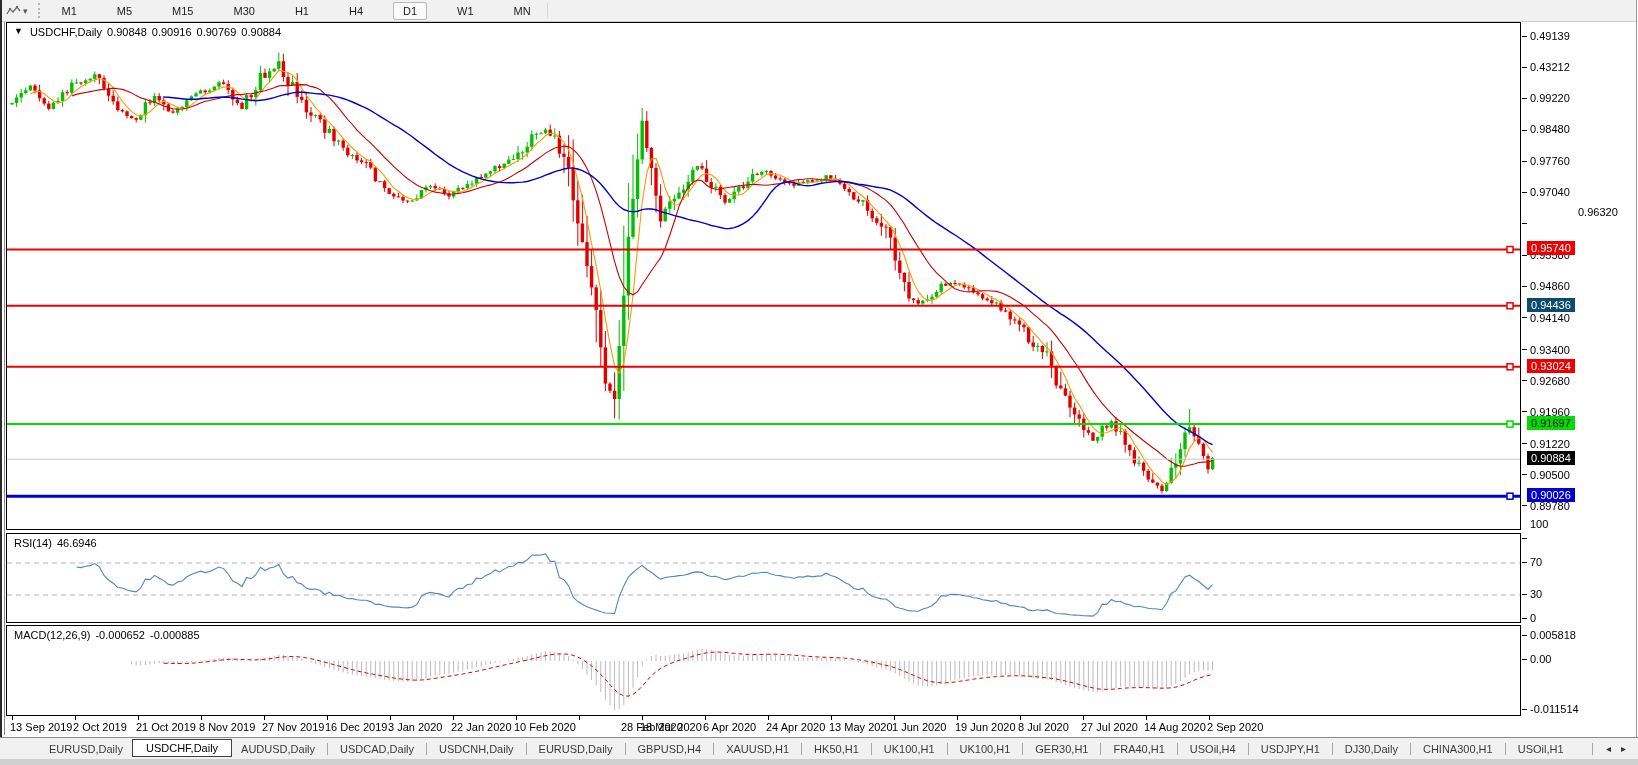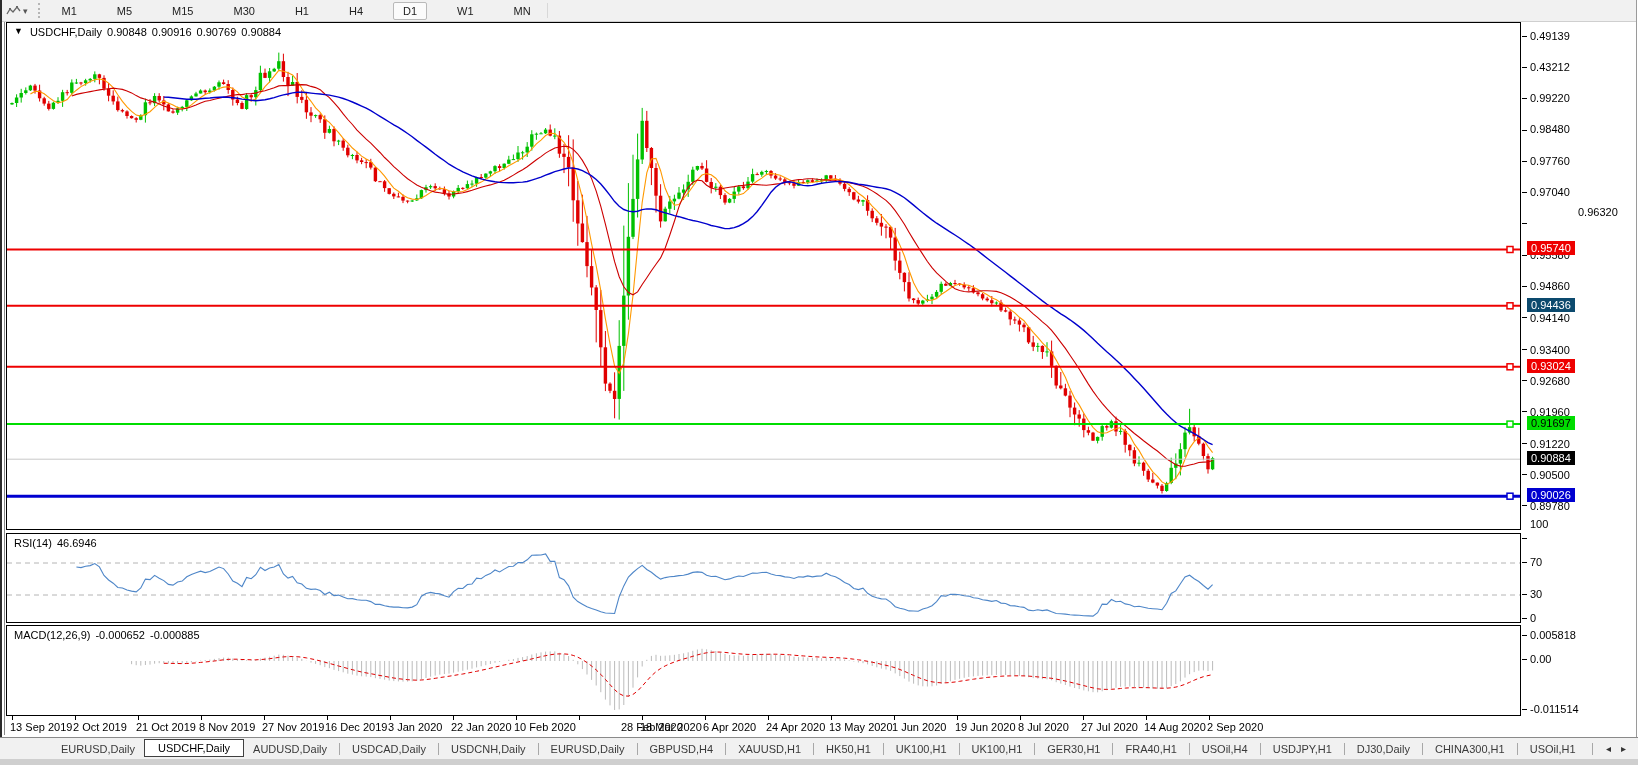--- a/index.html
+++ b/index.html
@@ -32,21 +32,21 @@
   .axis-dash{position:absolute;left:0;width:5px;height:1px;background:#000;}
   .axis-label{position:absolute;left:8px;height:14px;line-height:14px;white-space:nowrap;}
   .axis-badge{position:absolute;left:5px;height:14px;line-height:14px;padding:0 4px;z-index:6;white-space:nowrap;}
   
   #date-axis{position:absolute;left:6px;top:716px;width:1516px;height:20px;font-size:11px;color:#000;}
   .date-tick{position:absolute;top:0;width:1px;height:4px;background:#000;}
   .date-label{position:absolute;top:5px;white-space:nowrap;}
   
   #tab-bar{position:absolute;left:0;top:737px;width:1638px;height:22px;background:#f1f1f1;
            border-top:1px solid #8a8a8a;display:flex;align-items:center;font-size:11px;color:#3a3a3a;
-           padding-left:52px;box-sizing:border-box;}
+           padding-left:40px;box-sizing:border-box;}
   .tab{padding:2px 9px;white-space:nowrap;}
   .tab.active{background:#fff;border:1px solid #404040;color:#000;padding:2px 13px;position:relative;top:-1px;}
   .tab-sep{width:1px;height:12px;background:#a8a8a8;margin:0 3px;}
   .tab-scroll{margin-left:auto;margin-right:12px;display:flex;align-items:center;gap:10px;color:#333;font-size:10px;}
   #bottom-strip{position:absolute;left:0;top:759px;width:1638px;height:6px;background:#cfcfcf;}
 </style>
 </head>
 <body>
 
 <div id="app">

